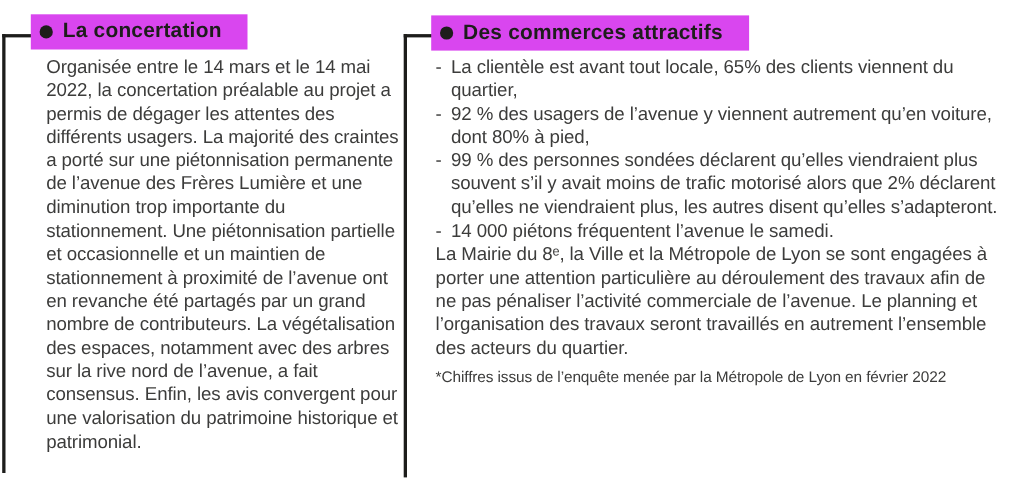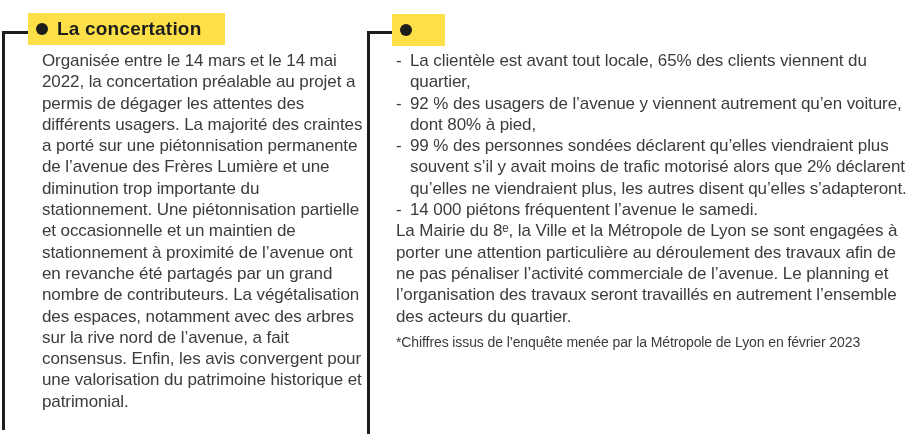--- a/index.html
+++ b/index.html
@@ -28,21 +28,21 @@
   }
   .vrule-left  { left: 2px;   top: 31px; height: 399px; }
   .hrule-left  { left: 2px;   top: 31px; width: 42px;  }
   .vrule-right { left: 367px; top: 31px; height: 403px; }
   .hrule-right { left: 367px; top: 31px; width: 40px;  }
 
   
   .header {
     position: absolute;
     height: 32px;
-    background: #fde047;
+    background: #d946ef;
     display: inline-flex;
     align-items: center;
     padding: 0 24px 0 8px;
     box-sizing: border-box;
     white-space: nowrap;
   }
   .header-left  { left: 28px;  top: 13px; }
   .header-right { left: 392px; top: 14px; }
   .header .bullet {
     width: 12px;
@@ -117,20 +117,21 @@
 
     <p class="body-text body-left para">Organisée entre le 14 mars et le 14 mai 2022, la concertation préalable au projet a permis de dégager les attentes des différents usagers. La majorité des craintes a porté sur une piétonnisation permanente de l’avenue des Frères Lumière et une diminution trop importante du stationnement. Une piétonnisation partielle et occasionnelle et un maintien de stationnement à proximité de l’avenue ont en revanche été partagés par un grand nombre de contributeurs. La végétalisation des espaces, notamment avec des arbres sur la rive nord de l’avenue, a fait consensus. Enfin, les avis convergent pour une valorisation du patrimoine historique et patrimonial.</p>
   </section>
 
   <section>
     <div class="vrule vrule-right"></div>
     <div class="hrule hrule-right"></div>
 
     <div class="header header-right">
       <span class="bullet"></span>
+      <span class="title">Des commerces attractifs</span>
     </div>
 
     <div class="body-text body-right">
 
       <div class="list-item">
         <span class="dash">-</span>
         <span>La clientèle est avant tout locale, 65% des clients viennent du quartier,</span>
       </div>
       <div class="list-item">
         <span class="dash">-</span>
@@ -140,17 +141,17 @@
         <span class="dash">-</span>
         <span>99 % des personnes sondées déclarent qu’elles viendraient plus souvent s’il y avait moins de trafic motorisé alors que 2% déclarent qu’elles ne viendraient plus, les autres disent qu’elles s’adapteront.</span>
       </div>
       <div class="list-item">
         <span class="dash">-</span>
         <span>14 000 piétons fréquentent l’avenue le samedi.</span>
       </div>
 
       <p class="para">La Mairie du 8ᵉ, la Ville et la Métropole de Lyon se sont engagées à porter une attention particulière au déroulement des travaux afin de ne pas pénaliser l’activité commerciale de l’avenue. Le planning et l’organisation des travaux seront travaillés en autrement l’ensemble des acteurs du quartier.</p>
 
-      <div class="footnote">*Chiffres issus de l’enquête menée par la Métropole de Lyon en février 2023</div>
+      <div class="footnote">*Chiffres issus de l’enquête menée par la Métropole de Lyon en février 2022</div>
     </div>
   </section>
 
 </div>
 
 </body></html>

